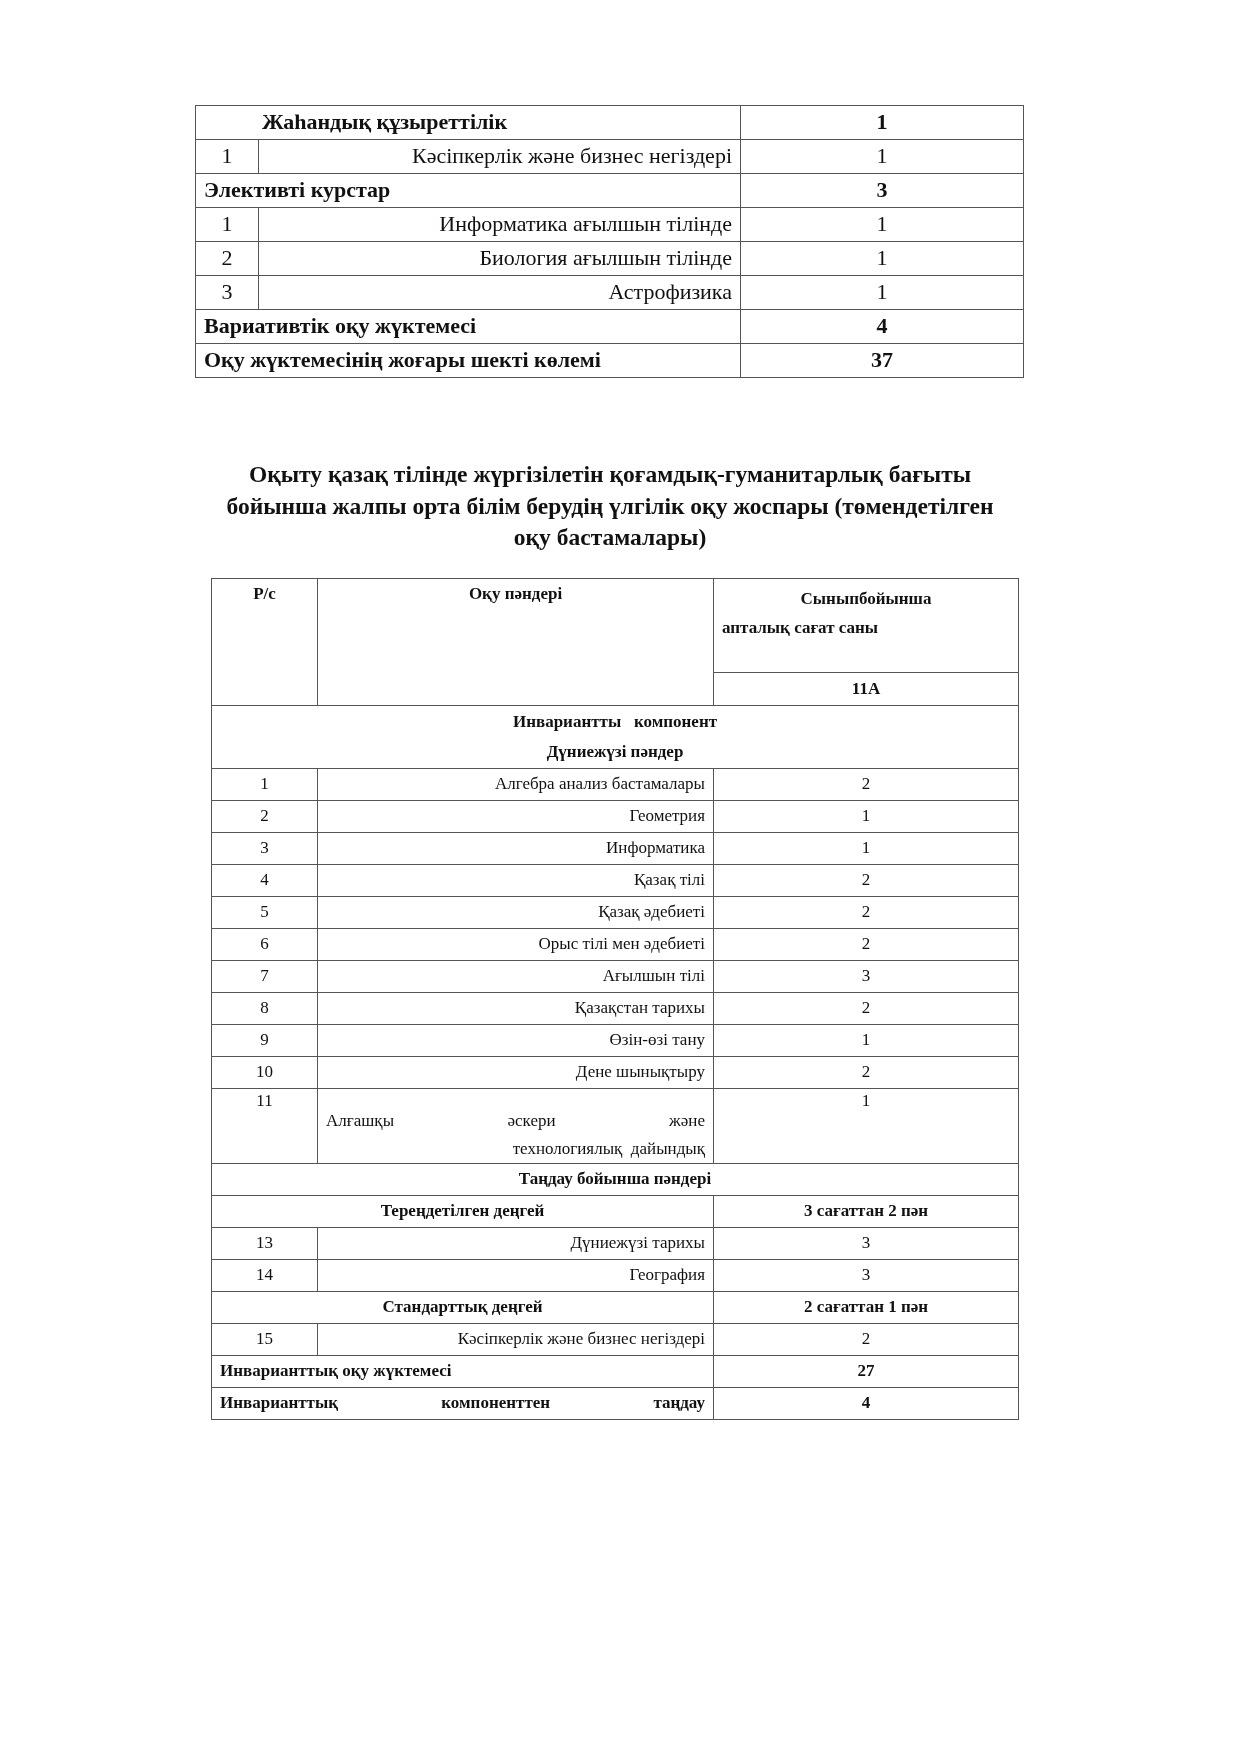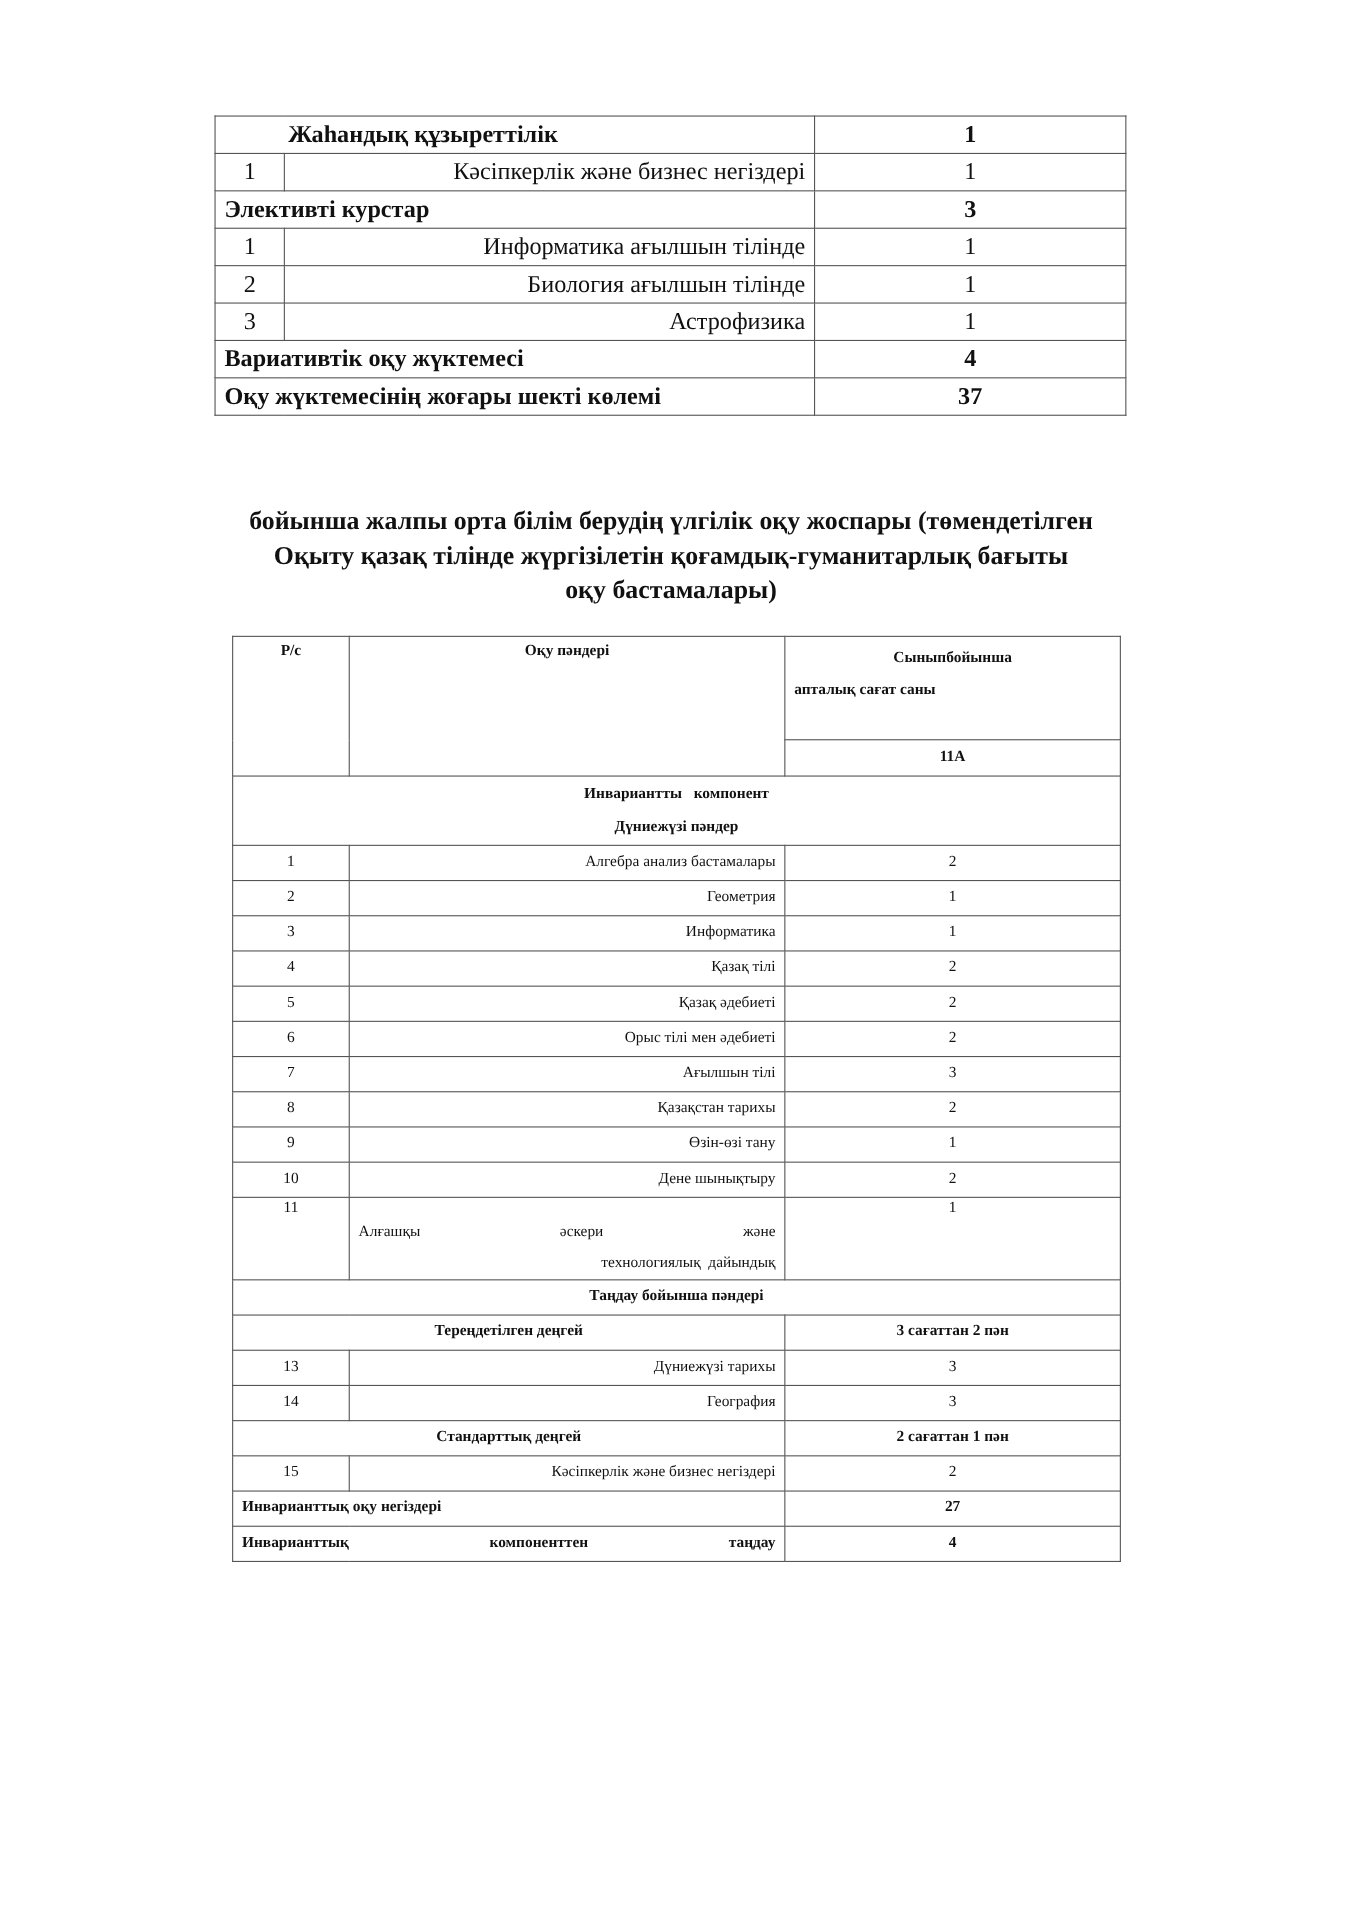--- a/index.html
+++ b/index.html
@@ -6,21 +6,21 @@
   body { width: 1241px; height: 1755px; position: relative; overflow: hidden;
          font-family: "Liberation Serif", "DejaVu Serif", serif; color: #111; }
   table { border-collapse: collapse; position: absolute; table-layout: fixed; }
   td { border: 1.3px solid #555; padding: 0 8px; font-size: 22px; vertical-align: middle; line-height: 1.2; }
   .b { font-weight: bold; }
   .c { text-align: center; }
   .l { text-align: right; }
   #t1 { left: 195px; top: 105px; width: 828px; }
   #t1 td { height: 33px; }
   #t2 { left: 211px; top: 578px; width: 807px; }
-  #t2 td { height: 31px; font-size: 14px; }
+  #t2 td { height: 31px; font-size: 17px; }
   .title { position: absolute; left: 150px; width: 920px; top: 459px; text-align: center;
            font-weight: bold; font-size: 23.5px; line-height: 31.5px; }
   .hdr td { vertical-align: top; padding-top: 5px; }
   .two { line-height: 30px; }
 </style>
 </head>
 <body>
 
 <table id="t1">
   <colgroup>
@@ -62,22 +62,22 @@
     <td class="b c">4</td>
   </tr>
   <tr>
     <td colspan="2" class="b">Оқу жүктемесінің жоғары шекті көлемі</td>
     <td class="b c">37</td>
   </tr>
 </tbody>
   </table>
 
 <div class="title">
+  <div>Оқыту қазақ тілінде жүргізілетін қоғамдық-гуманитарлық бағыты</div>
   <div>бойынша жалпы орта білім берудің үлгілік оқу жоспары (төмендетілген</div>
-  <div>Оқыту қазақ тілінде жүргізілетін қоғамдық-гуманитарлық бағыты</div>
   <div>оқу бастамалары)</div>
 </div>
 
 <table id="t2">
   <colgroup>
       <col style="width:106px">
       <col style="width:396px">
       <col style="width:305px">
     </colgroup>
   <tbody>
@@ -183,21 +183,21 @@
   <tr>
     <td colspan="2" class="b c">Стандарттық деңгей</td>
     <td class="b c">2 сағаттан 1 пән</td>
   </tr>
   <tr>
     <td class="c">15</td>
     <td class="l">Кәсіпкерлік және бизнес негіздері</td>
     <td class="c">2</td>
   </tr>
   <tr>
-    <td colspan="2" class="b">Инварианттық оқу негіздері</td>
+    <td colspan="2" class="b">Инварианттық оқу жүктемесі</td>
     <td class="b c">27</td>
   </tr>
   <tr>
     <td colspan="2" class="b">
       <div style="display:flex; justify-content:space-between;">
         <span>Инварианттық</span>
         <span>компоненттен</span>
         <span>таңдау</span>
       </div>
     </td>

